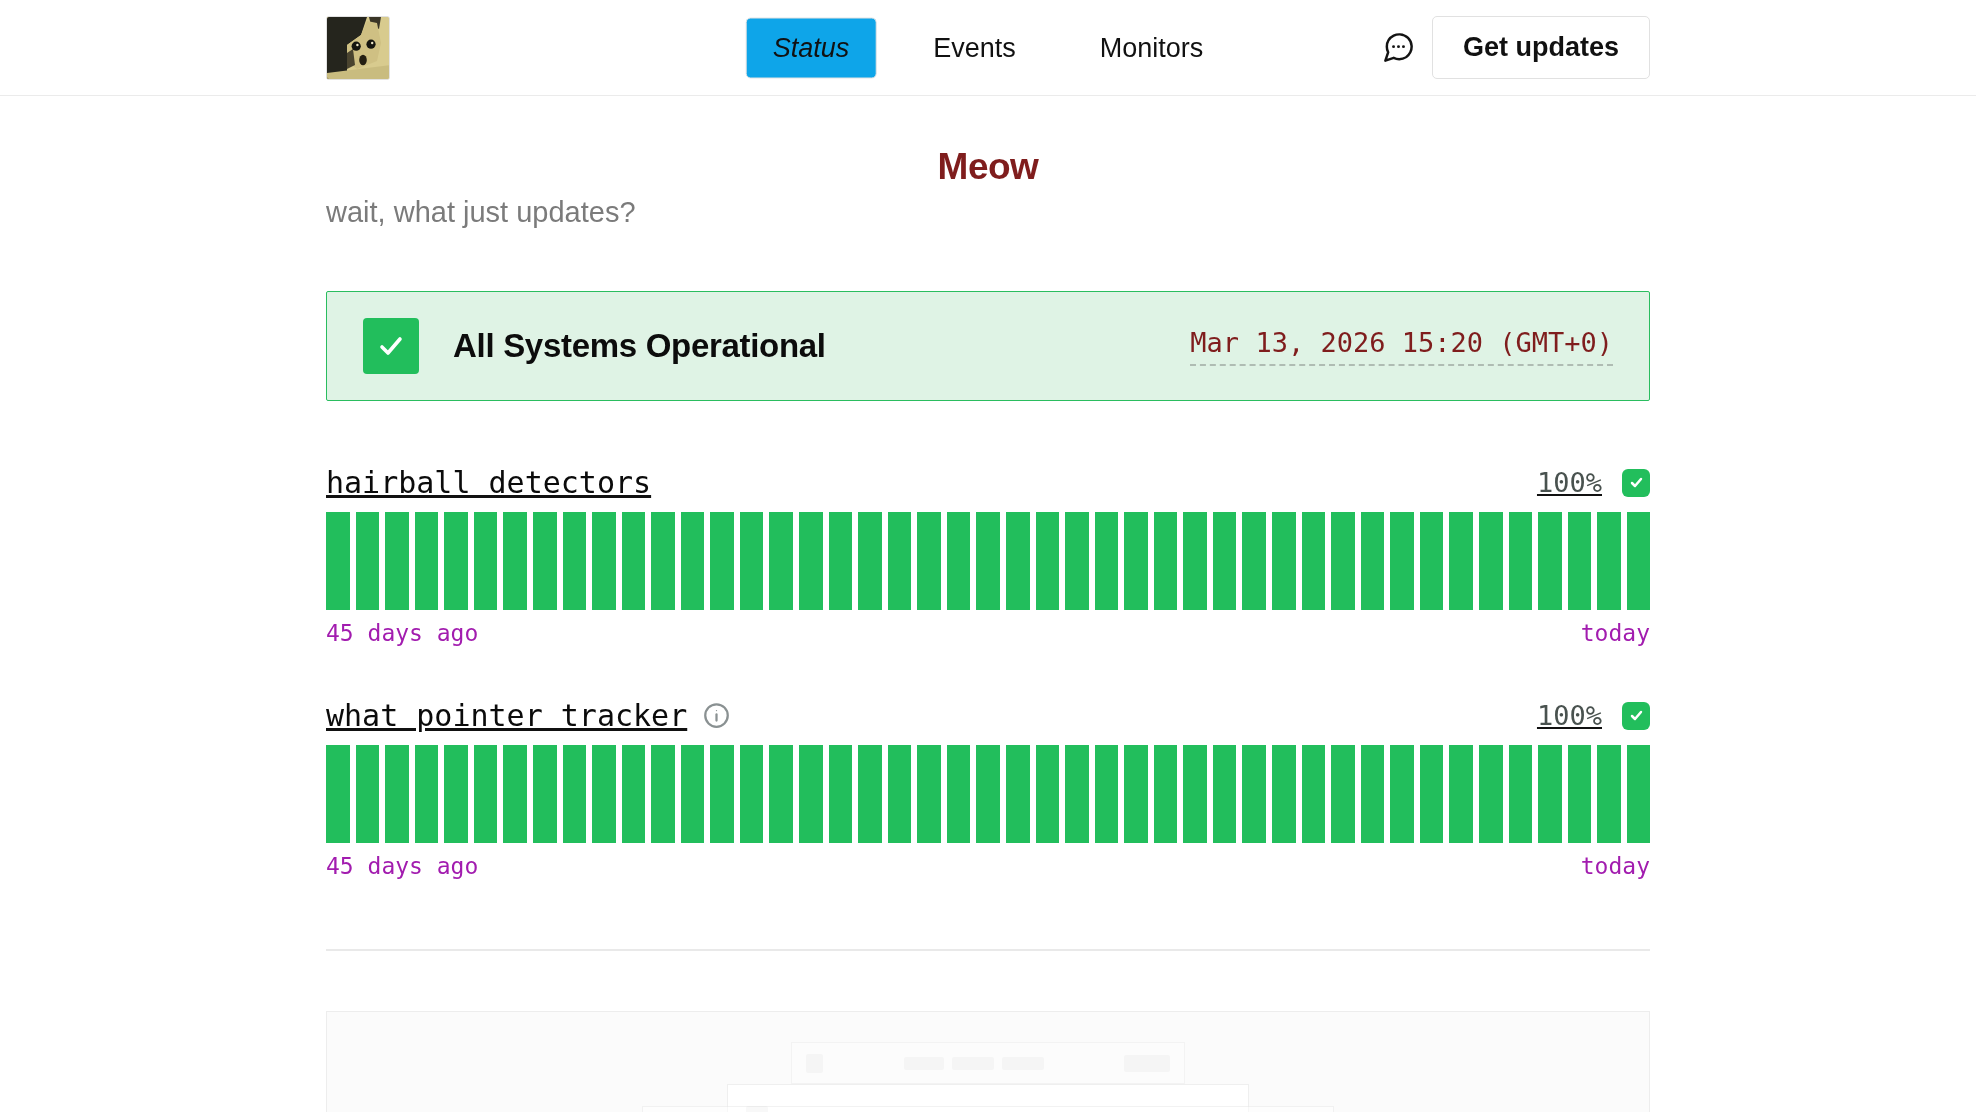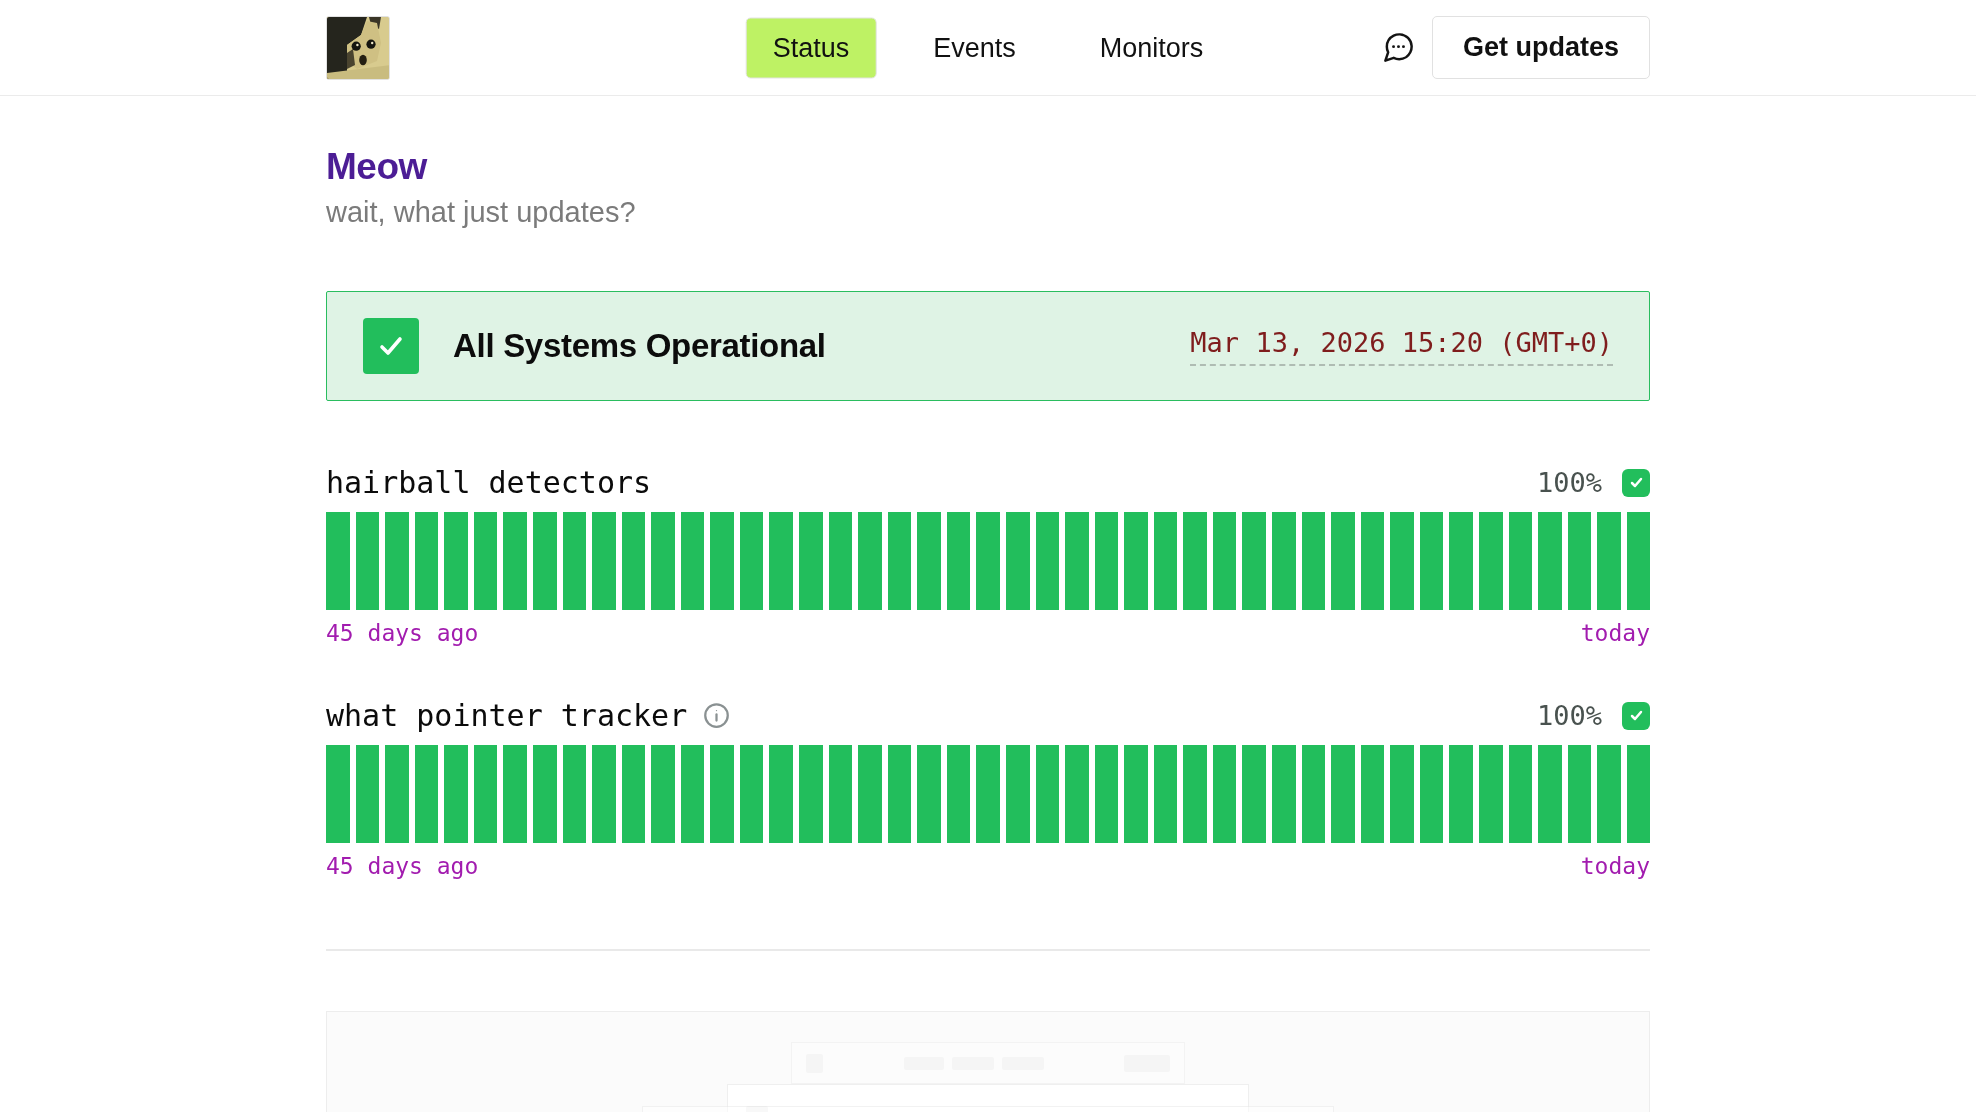--- a/index.html
+++ b/index.html
@@ -11,42 +11,42 @@
   html,body{width:1976px;height:1112px;overflow:hidden;background:#fff;
     font-family:"Liberation Sans",sans-serif;color:#111;}
   .mono{font-family:"DejaVu Sans Mono","Liberation Mono",monospace;}
 
   
   .header{height:96px;border-bottom:1px solid #EBEBEB;position:relative;background:#fff;}
   .header-inner{width:1324px;margin:0 auto;height:100%;display:flex;align-items:center;position:relative;}
   .logo{width:64px;height:64px;border:1px solid #E2E2E2;border-radius:3px;overflow:hidden;cursor:pointer;background:#d8cb8e;flex:0 0 auto;}
   .nav{position:absolute;left:50%;top:50%;transform:translate(-50%,-50%);display:flex;align-items:center;gap:30px;}
   .tab{font-size:27px;font-weight:500;color:#111;padding:14px 26px;border:1px solid transparent;border-radius:5px;cursor:pointer;white-space:nowrap;}
-  .tab.active{background:#bef264;border-color:#E3E3E3;}
+  .tab.active{background:#0ea5e9;border-color:#E3E3E3;font-style:italic;}
   .header-right{margin-left:auto;display:flex;align-items:center;gap:16px;}
   .chat-btn{background:none;border:none;cursor:pointer;display:flex;align-items:center;padding:0;}
   .get-updates{font-family:"Liberation Sans",sans-serif;font-size:27px;font-weight:700;color:#111;
     background:#fff;border:1px solid #E1E1E1;border-radius:5px;padding:0 30px;height:63px;cursor:pointer;}
 
   
   .main{width:1324px;margin:0 auto;padding-top:50px;}
-  .page-title{font-size:37px;font-weight:700;color:#4c1d95;letter-spacing:-0.5px;}
+  .page-title{font-size:37px;font-weight:700;color:#7f1d1d;letter-spacing:-0.5px;text-align:center;}
   .page-subtitle{font-size:29px;color:#7B7B7B;margin-top:8px;}
 
   
   .banner{margin-top:62px;height:110px;background:var(--banner-bg);border:1.5px solid var(--banner-border);
     border-radius:2px;display:flex;align-items:center;padding:0 36px 0 36px;}
   .banner-check{width:56px;height:56px;background:var(--green);border-radius:4px;display:flex;align-items:center;justify-content:center;flex:0 0 auto;}
   .banner-msg{font-size:33px;font-weight:700;color:#0C0C0C;margin-left:34px;letter-spacing:-0.3px;}
   .banner-time{margin-left:auto;font-size:27px;color:#7f1d1d;border-bottom:2px dashed #AFBCB3;padding-bottom:6px;cursor:help;white-space:nowrap;}
 
   
   .monitor{margin-top:64px;}
   .monitor + .monitor{margin-top:52px;}
-  .monitor-head{display:flex;align-items:center;}
+  .monitor-head{display:flex;align-items:center;text-decoration:underline;}
   .monitor-name{font-size:30px;color:#0B0B0B;}
   .info-icon{margin-left:16px;display:inline-flex;cursor:pointer;}
   .monitor-right{margin-left:auto;display:flex;align-items:center;gap:20px;}
   .uptime{font-size:27px;color:#49524F;}
   .status-check{width:28px;height:28px;background:var(--green);border-radius:6px;display:flex;align-items:center;justify-content:center;}
   .bars{margin-top:12px;display:flex;gap:6px;height:98px;}
   .bar{flex:1 1 0;background:var(--green);}
   .range-row{display:flex;justify-content:space-between;margin-top:10px;font-size:23px;color:#a21caf;}
 
   

